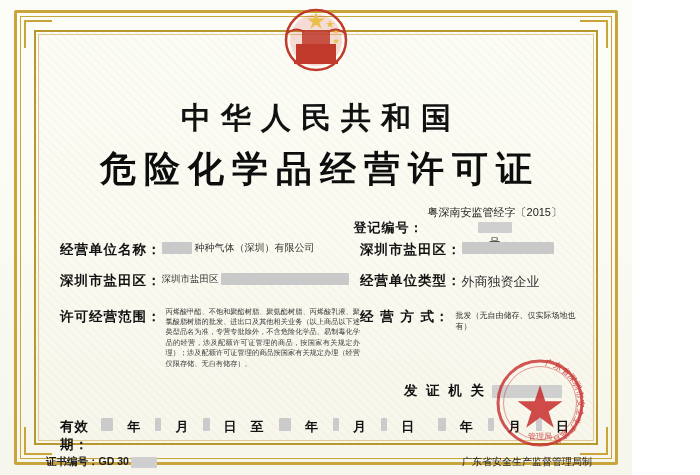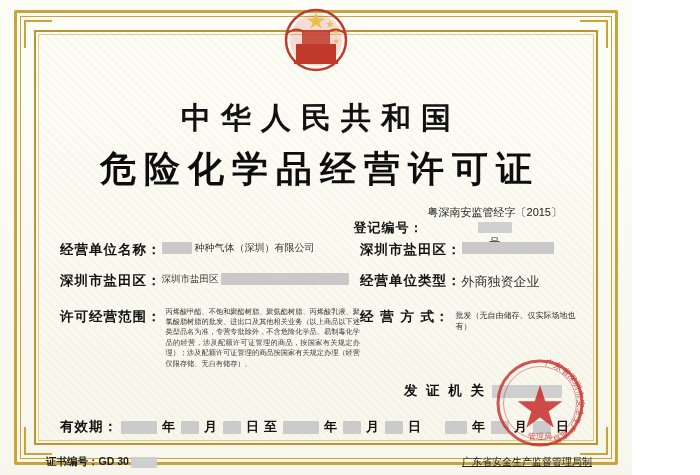--- a/index.html
+++ b/index.html
@@ -137,44 +137,44 @@
   
   .issuer{
     position:absolute;right:70px;top:382px;
     font-family:"DejaVu Serif", serif;
     font-weight:bold;font-size:13.5px;letter-spacing:2px;color:#111;
     display:flex;align-items:center;gap:6px;
   }
   
   .validity{
     position:absolute;left:60px;top:418px;right:60px;
-    display:flex;align-items:center;
-    font-family:"DejaVu Serif", serif;
-    font-size:13.5px;font-weight:bold;letter-spacing:1px;color:#111;
+    display:flex;align-items:flex-start;
+    font-family:"DejaVu Serif", serif;
+    font-size:13.5px;font-weight:bold;letter-spacing:1px;color:#111;gap:9px;
   }
   .date-unit{font-size:13px;font-weight:bold;margin:0 2px;}
   .date-gap{
     display:inline-block;background:#cbcbcb;height:13px;width:36px;
     margin:0 3px;border-radius:1px;vertical-align:middle;
   }
   .date-gap.sm{width:18px;}
   .date-gap.md{width:22px;}
   
   .seal{
     position:absolute;right:44px;top:355px;
     width:96px;height:96px;z-index:7;opacity:0.92;
   }
   
   .footer{
     position:absolute;left:46px;right:40px;bottom:6px;
     display:flex;justify-content:space-between;align-items:flex-end;
     font-size:10.5px;color:#222;
   }
   .footer-left{display:flex;align-items:center;gap:2px;font-weight:bold;}
-  .footer-right{font-size:10px;color:#222;text-decoration:underline;}
+  .footer-right{font-size:10px;color:#222;}
   .corner{
     position:absolute;width:26px;height:26px;border:2px solid #c9a43a;
   }
   .c-tl{left:24px;top:20px;border-right:none;border-bottom:none;}
   .c-tr{right:24px;top:20px;border-left:none;border-bottom:none;}
   .c-bl{left:24px;bottom:20px;border-right:none;border-top:none;}
   .c-br{right:24px;bottom:20px;border-left:none;border-top:none;}
 </style>
 </head>
 <body>

